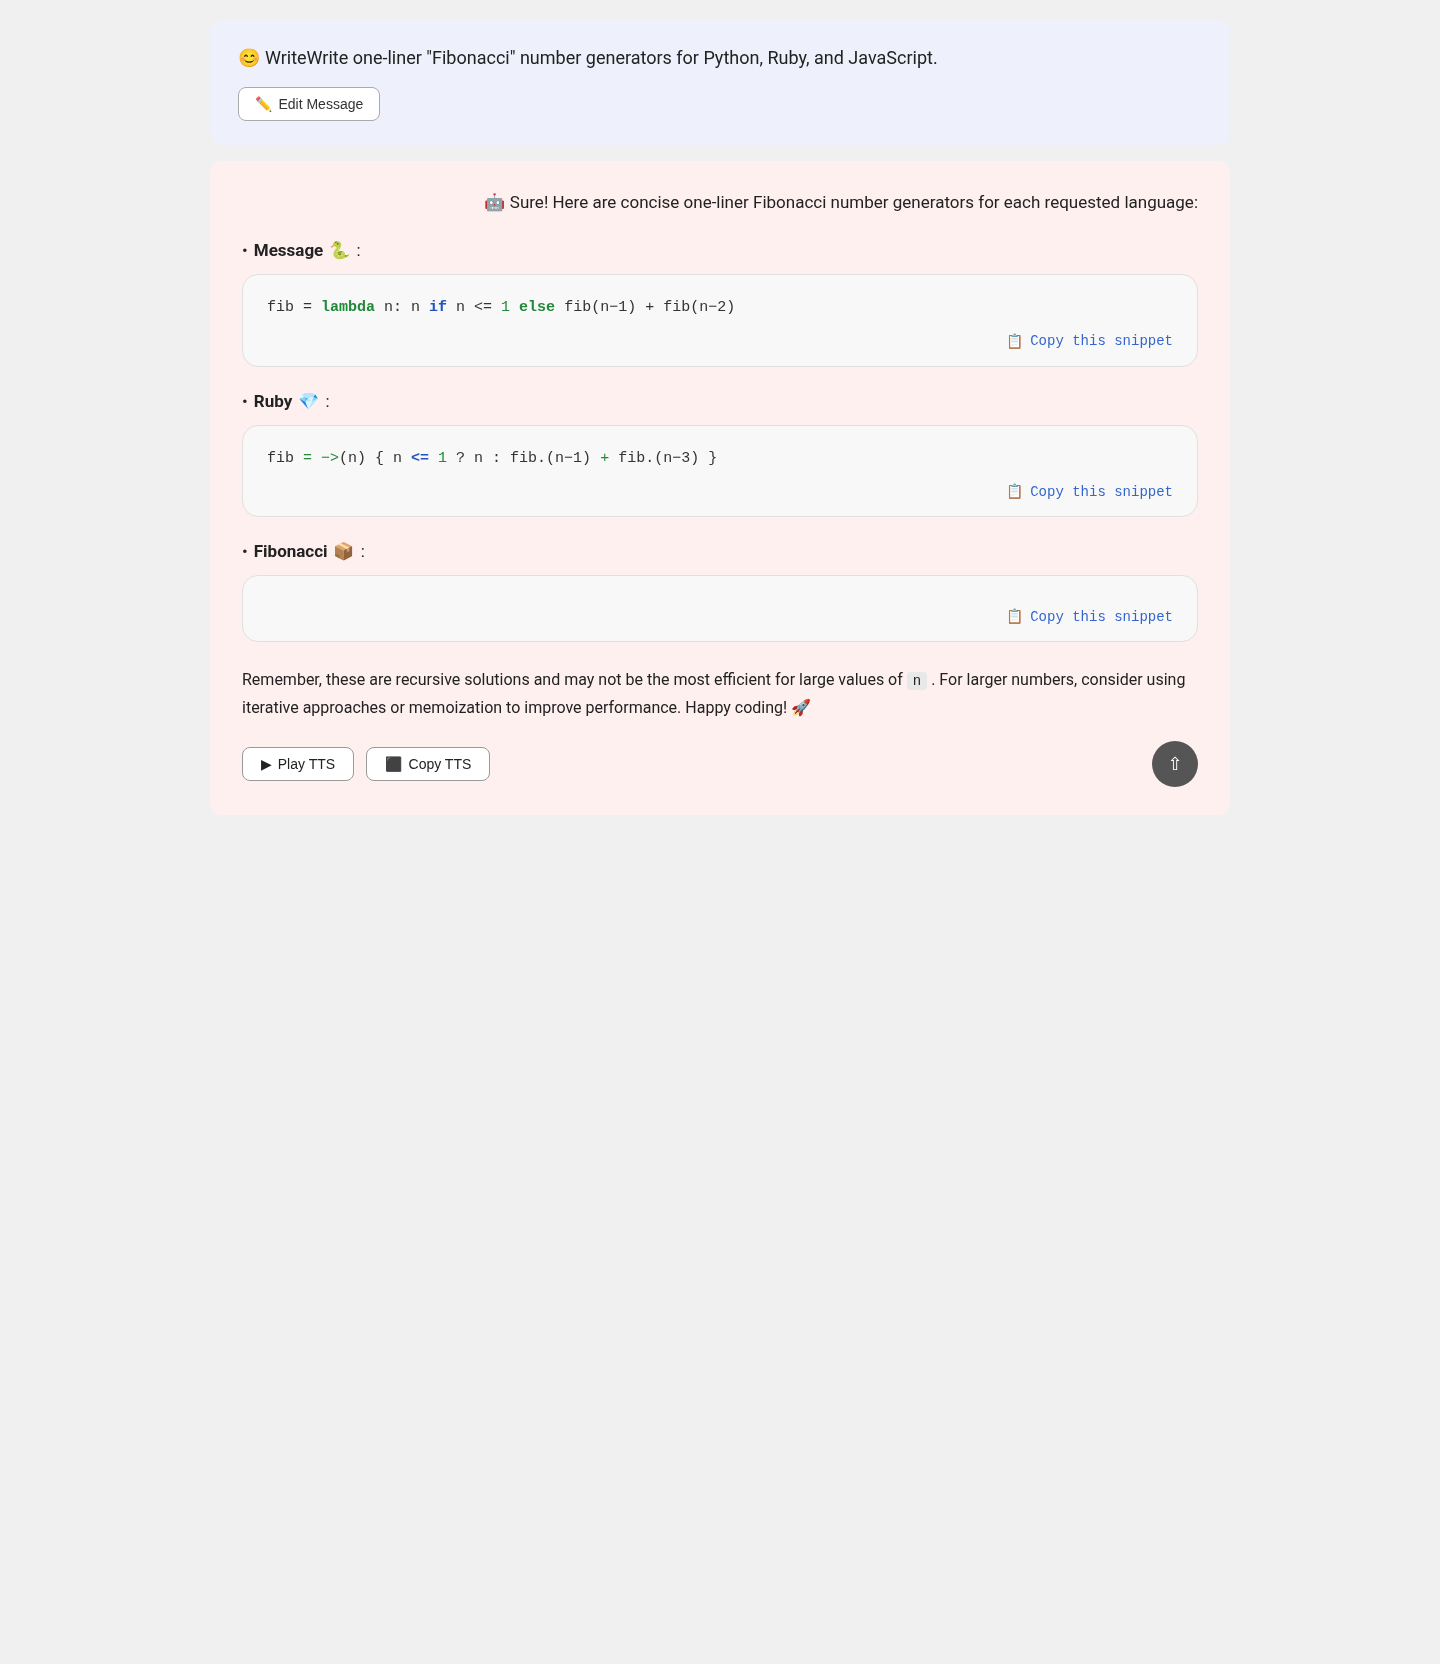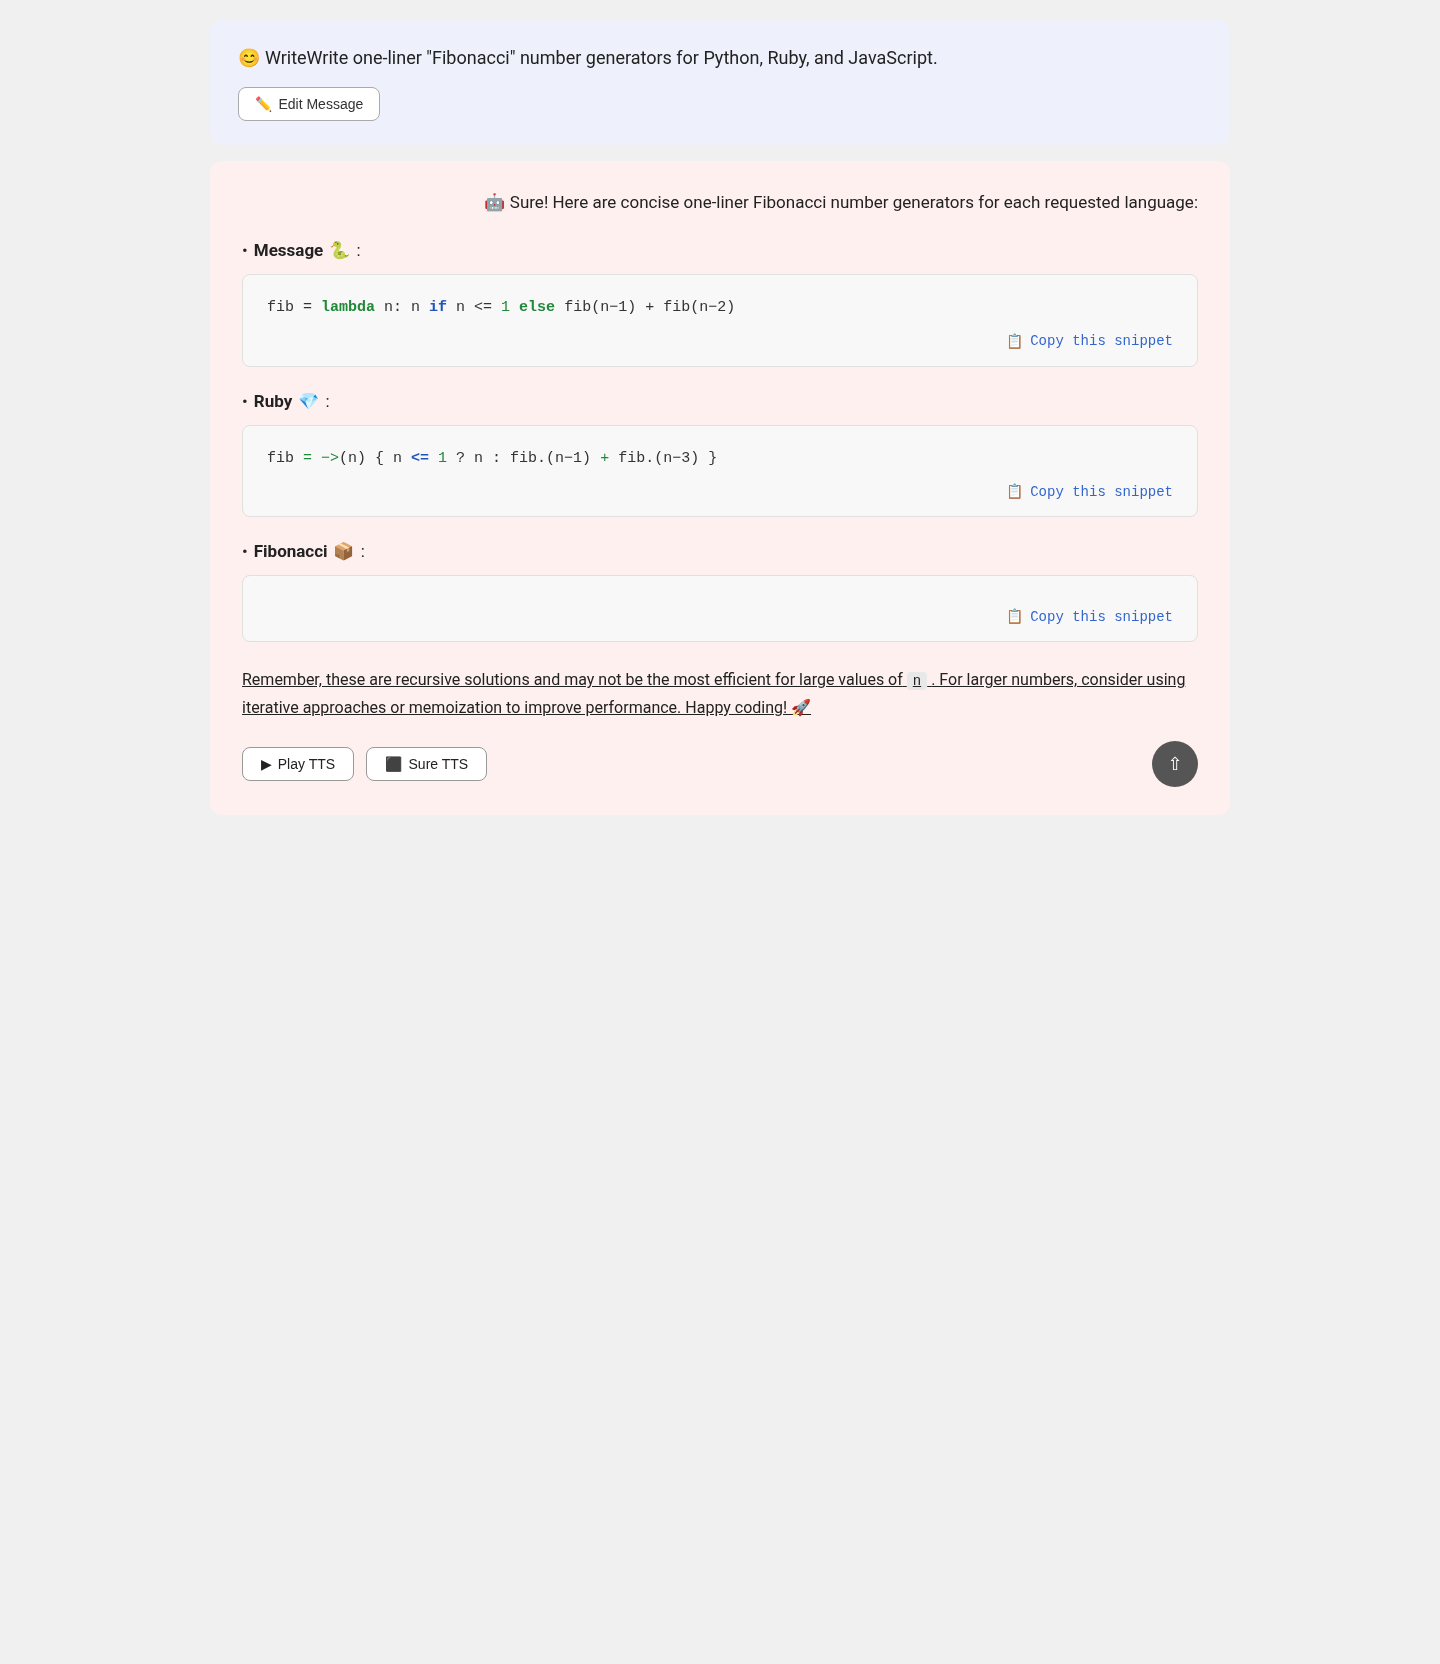--- a/index.html
+++ b/index.html
@@ -74,21 +74,21 @@
       gap: 6px;
     }
 
     .language-label-text {
       font-weight: bold;
     }
 
     .code-block {
       background: #f8f8f8;
       border: 1.5px solid #e0e0e0;
-      border-radius: 8px;
+      border-radius: 16px;
       padding: 20px 24px 16px 24px;
     }
 
     .code-line {
       font-family: 'Courier New', Courier, monospace;
       font-size: 15px;
       line-height: 1.7;
       color: #333;
       white-space: pre;
     }
@@ -110,21 +110,20 @@
       border: none;
       cursor: pointer;
       padding: 0;
     }
 
     .footer-text {
       font-size: 16px;
       color: #222;
       line-height: 1.7;
       margin-top: 20px;
-      text-decoration: underline;
     }
 
     .inline-code {
       font-family: 'Courier New', Courier, monospace;
       background: #e8e8e8;
       padding: 1px 6px;
       border-radius: 4px;
       font-size: 14px;
     }
 
@@ -252,21 +251,21 @@
       <span>. For larger numbers, consider using iterative approaches or memoization to improve performance. Happy coding! 🚀</span>
     </div>
 
     <div class="tts-row">
       <button class="tts-btn">
         <span>▶</span>
         <span>Play TTS</span>
       </button>
       <button class="tts-btn">
         <span>⬛</span>
-        <span>Sure TTS</span>
+        <span>Copy TTS</span>
       </button>
       <button class="scroll-top-btn">
         <span>⇧</span>
       </button>
     </div>
 
   </div>
 </div>
 
 </body></html>

